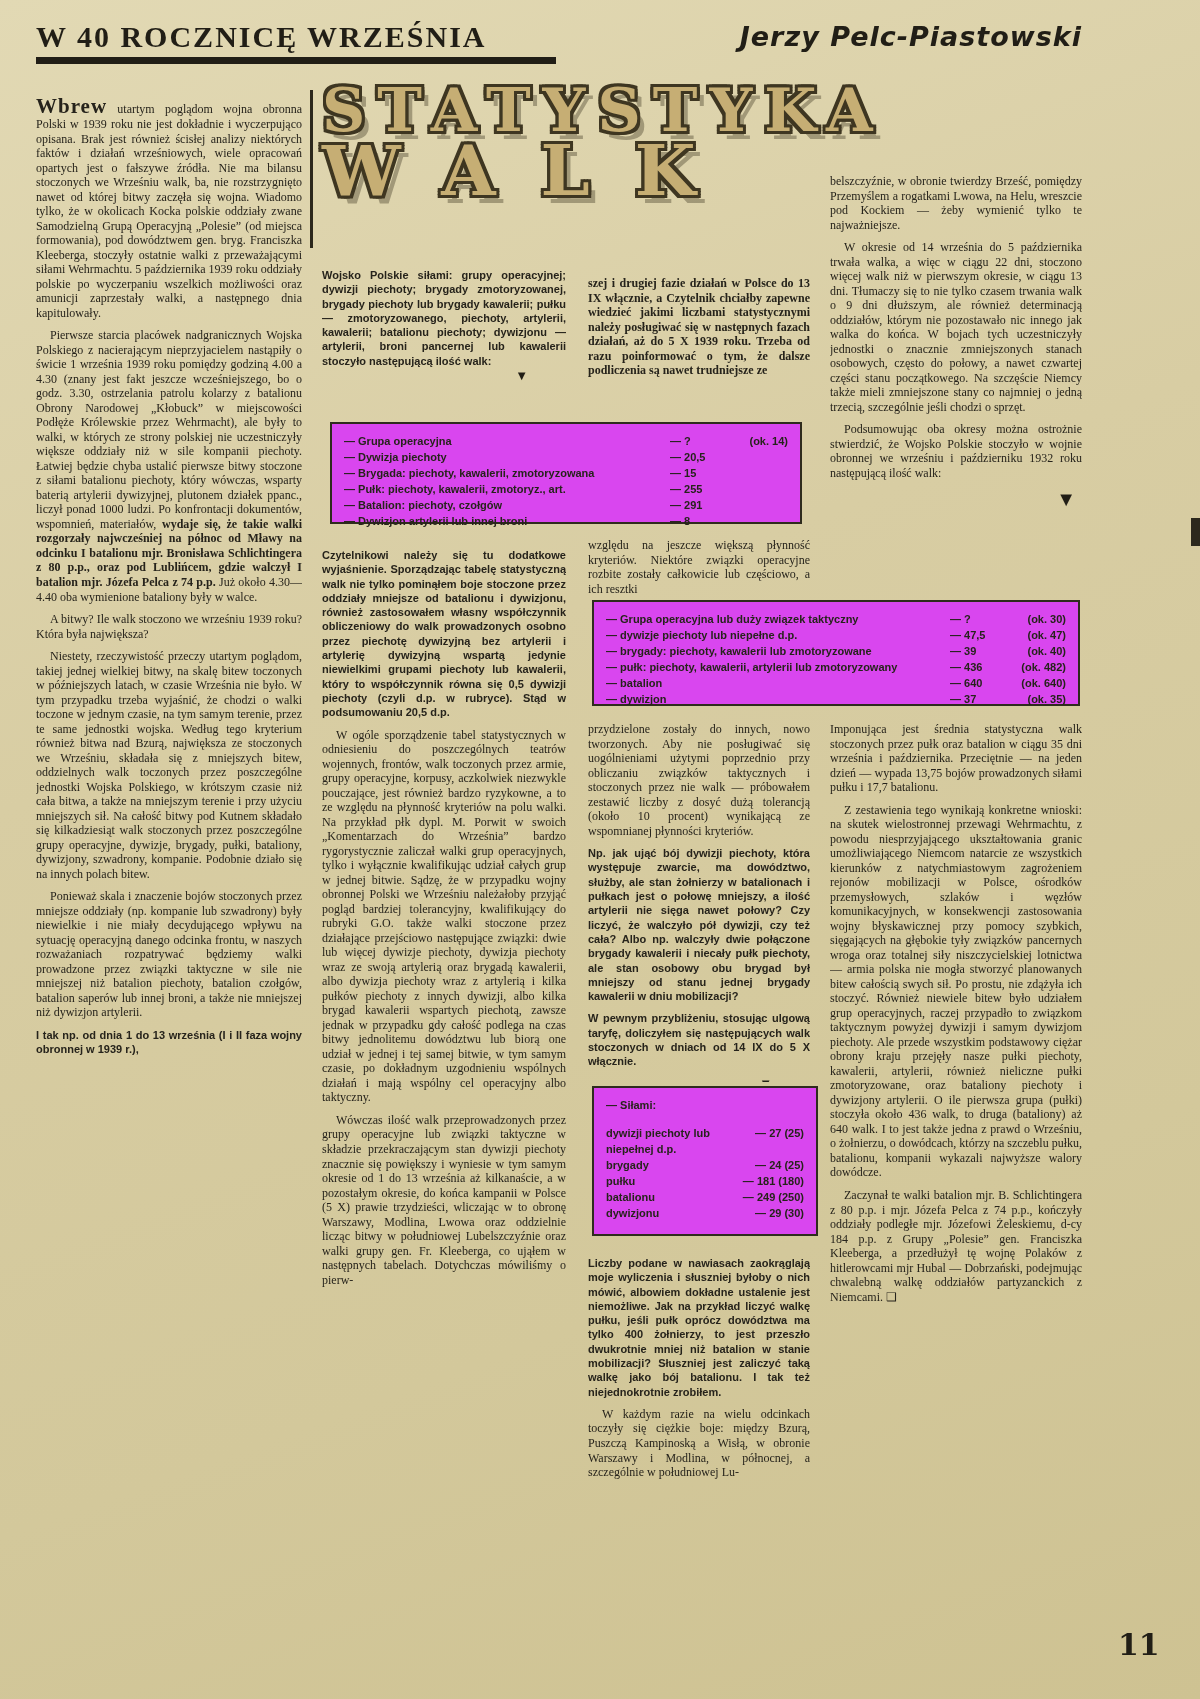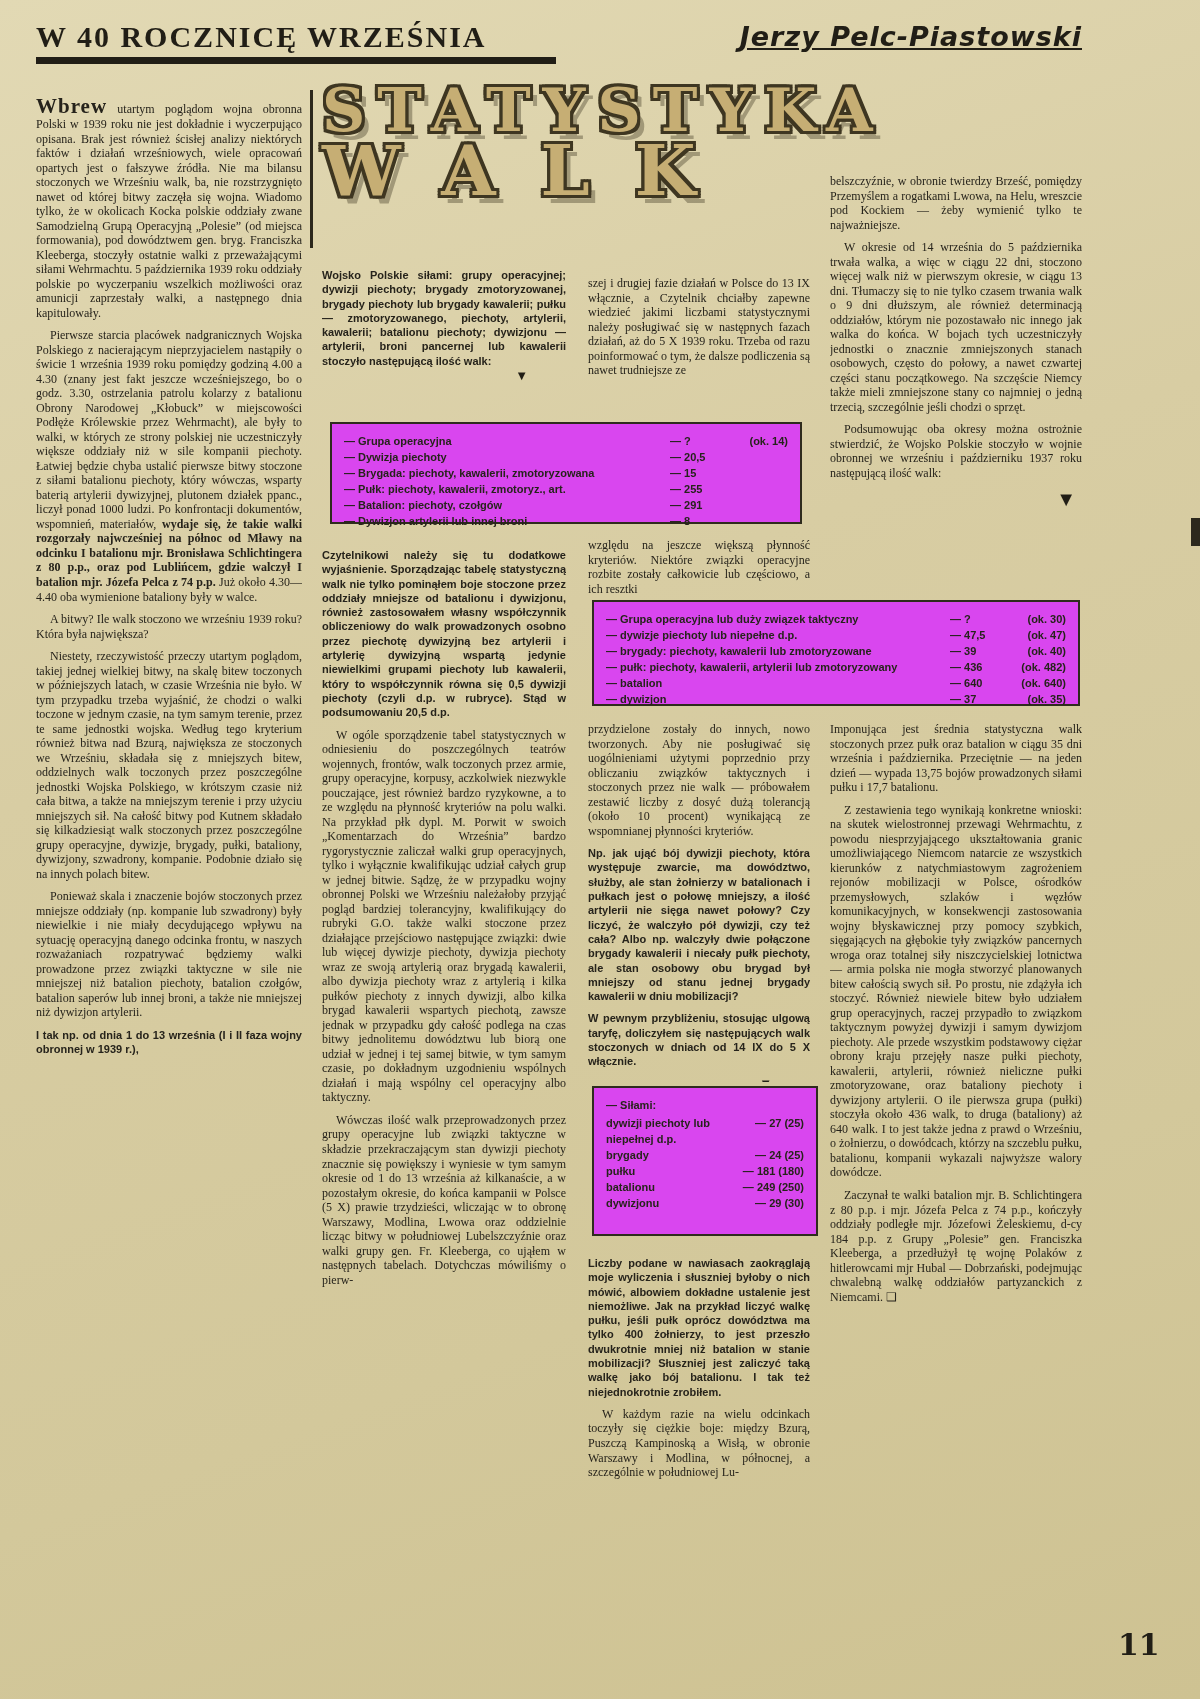--- a/index.html
+++ b/index.html
@@ -9,21 +9,21 @@
     font-family:"Liberation Serif",serif;color:#26231b;
   }
   .abs{position:absolute;}
   .header-title{
     left:36px;top:20px;font:bold 30px/1.1 "Liberation Serif",serif;
     letter-spacing:2px;color:#211e16;
   }
   .header-rule{left:36px;top:57px;width:520px;height:7px;background:#211e16;}
   .header-author{
     left:640px;top:22px;width:442px;text-align:right;
-    font:italic bold 27px/1.1 "DejaVu Sans",sans-serif;color:#211e16;letter-spacing:1px;text-decoration:underline;
+    font:italic bold 27px/1.1 "DejaVu Sans",sans-serif;color:#211e16;letter-spacing:1px;
   }
   .v-divider{left:310px;top:90px;width:3px;height:158px;background:#2c281c;}
   .edge-mark{left:1191px;top:518px;width:9px;height:28px;background:#2c281c;}
 
   .headline{left:322px;top:80px;font-family:"DejaVu Serif",serif;font-weight:bold;color:#c6ae74;}
   .headline .hl{
     text-shadow:
       -3px -3px 0 #3e3621, 3px -3px 0 #3e3621,
       -3px  3px 0 #3e3621, 3px  3px 0 #3e3621,
       -3px  0   0 #3e3621, 3px  0   0 #3e3621,
@@ -38,21 +38,21 @@
   .body-text{font:12px/1.21 "Liberation Serif",serif;color:#26231b;}
   .body-text p{margin:8px 0 7px 0;text-indent:14px;}
   .body-text p.noindent{text-indent:0;}
   .lead-word{font:bold 21px/1 "Liberation Serif",serif;letter-spacing:1px;}
   .small-bold{font-family:"Liberation Sans",sans-serif;font-weight:bold;font-size:11px;line-height:1.3;}
   .arrow{display:block;text-align:right;padding-right:38px;font-size:13px;color:#211e16;text-indent:0;}
   .arrow-big{font-size:20px;padding-right:6px;}
 
   #col1{left:36px;top:88px;width:266px;height:1450px;}
   #col2top{left:322px;top:268px;width:244px;height:150px;}
-  #col3top{left:588px;top:268px;width:222px;height:150px;}
+  #col3top{left:588px;top:268px;width:222px;height:150px;font-weight:bold;}
   #col2main{left:322px;top:540px;width:244px;height:994px;}
   #col3mid{left:588px;top:530px;width:222px;height:66px;}
   #col3lower{left:588px;top:714px;width:222px;height:368px;}
   #col3bottom{left:588px;top:1248px;width:222px;height:288px;}
   #col4top{left:830px;top:166px;width:252px;height:440px;}
   #col4main{left:830px;top:714px;width:252px;height:824px;}
 
   .stat-table{
     border:2px solid #2f2b1d;background:#d946ef;
     font:bold 11px/1.45 "Liberation Sans",sans-serif;color:#26231b;
@@ -61,21 +61,21 @@
   #table1{left:330px;top:422px;width:472px;height:102px;}
   #table2{left:592px;top:600px;width:488px;height:106px;}
   #table3{left:592px;top:1086px;width:226px;height:150px;}
   .stat-row{display:flex;align-items:flex-start;}
   .stat-label{flex:1;padding-right:8px;text-align:left;}
   #table1 .stat-value{width:60px;white-space:nowrap;}
   #table1 .stat-approx{width:58px;white-space:nowrap;text-align:right;}
   #table2 .stat-value{width:52px;white-space:nowrap;}
   #table2 .stat-approx{width:64px;white-space:nowrap;text-align:right;}
   #table3 .stat-value{white-space:nowrap;text-align:right;}
-  .stat-title{margin-bottom:2px;}
+  .stat-title{margin-bottom:12px;}
 
   .page-number{left:1118px;top:1630px;font:bold 30px/1 "DejaVu Serif",serif;color:#211e16;}
   b{font-weight:bold;}
 </style>
 </head>
 <body>
 
 <div class="abs header-title">W 40 ROCZNICĘ WRZEŚNIA</div>
 <div class="abs header-rule"></div>
 <div class="abs header-author">Jerzy Pelc-Piastowski</div>
@@ -213,21 +213,21 @@
 </div>
 
 <div id="col3bottom" class="abs col body-text">
   <p class="small-bold noindent">Liczby podane w nawiasach zaokrąglają moje wyliczenia i słuszniej byłoby o nich mówić, albowiem dokładne ustalenie jest niemożliwe. Jak na przykład liczyć walkę pułku, jeśli pułk oprócz dowództwa ma tylko 400 żołnierzy, to jest przeszło dwukrotnie mniej niż batalion w stanie mobilizacji? Słuszniej jest zaliczyć taką walkę jako bój batalionu. I tak też niejednokrotnie zrobiłem.</p>
   <p>W każdym razie na wielu odcinkach toczyły się ciężkie boje: między Bzurą, Puszczą Kampinoską a Wisłą, w obronie Warszawy i Modlina, w północnej, a szczególnie w południowej Lu-</p>
 </div>
 
 <div id="col4top" class="abs col body-text">
   <p class="noindent">belszczyźnie, w obronie twierdzy Brześć, pomiędzy Przemyślem a rogatkami Lwowa, na Helu, wreszcie pod Kockiem — żeby wymienić tylko te najważniejsze.</p>
   <p>W okresie od 14 września do 5 października trwała walka, a więc w ciągu 22 dni, stoczono więcej walk niż w pierwszym okresie, w ciągu 13 dni. Tłumaczy się to nie tylko czasem trwania walk o 9 dni dłuższym, ale również determinacją oddziałów, którym nie pozostawało nic innego jak walka do końca. W bojach tych uczestniczyły jednostki o znacznie zmniejszonych stanach osobowych, często do połowy, a nawet czwartej części stanu początkowego. Na szczęście Niemcy także mieli zmniejszone stany co najmniej o jedną trzecią, szczególnie jeśli chodzi o sprzęt.</p>
-  <p>Podsumowując oba okresy można ostrożnie stwierdzić, że Wojsko Polskie stoczyło w wojnie obronnej we wrześniu i październiku 1937 roku następującą ilość walk:</p>
+  <p>Podsumowując oba okresy można ostrożnie stwierdzić, że Wojsko Polskie stoczyło w wojnie obronnej we wrześniu i październiku 1932 roku następującą ilość walk:</p>
   <span class="arrow arrow-big">▼</span>
 </div>
 
 <div id="col4main" class="abs col body-text">
   <p class="noindent">Imponująca jest średnia statystyczna walk stoczonych przez pułk oraz batalion w ciągu 35 dni września i października. Przeciętnie — na jeden dzień — wypada 13,75 bojów prowadzonych siłami pułku i 17,7 batalionu.</p>
   <p>Z zestawienia tego wynikają konkretne wnioski: na skutek wielostronnej przewagi Wehrmachtu, z powodu niesprzyjającego ukształtowania granic umożliwiającego Niemcom natarcie ze wszystkich kierunków z natychmiastowym zagrożeniem rejonów mobilizacji w Polsce, ośrodków przemysłowych, szlaków i węzłów komunikacyjnych, w konsekwencji zastosowania wojny błyskawicznej przy pomocy szybkich, sięgających na głębokie tyły związków pancernych wroga oraz totalnej siły niszczycielskiej lotnictwa — armia polska nie mogła stworzyć planowanych bitew całością swych sił. Po prostu, nie zdążyła ich stoczyć. Również niewiele bitew było udziałem grup operacyjnych, raczej przypadło to związkom taktycznym powyżej dywizji i samym dywizjom piechoty. Ale przede wszystkim podstawowy ciężar obrony kraju przejęły nasze pułki piechoty, kawalerii, artylerii, również nieliczne pułki zmotoryzowane, oraz bataliony piechoty i dywizjony artylerii. O ile pierwsza grupa (pułki) stoczyła około 436 walk, to druga (bataliony) aż 640 walk. I to jest także jedna z prawd o Wrześniu, o żołnierzu, o dowódcach, którzy na szczeblu pułku, batalionu, kompanii wykazali najwyższe walory dowódcze.</p>
   <p><span>Zaczynał te walki batalion mjr. B. Schlichtingera z 80 p.p. i mjr. Józefa Pelca z 74 p.p., kończyły oddziały podległe mjr. Józefowi Żeleskiemu, d-cy 184 p.p. z Grupy „Polesie” gen. Franciszka Kleeberga, a przedłużył tę wojnę Polaków z hitlerowcami mjr Hubal — Dobrzański, podejmując chwalebną walkę oddziałów partyzanckich z Niemcami.</span> <span>❑</span></p>
 </div>
 
 <div class="abs page-number">11</div>

